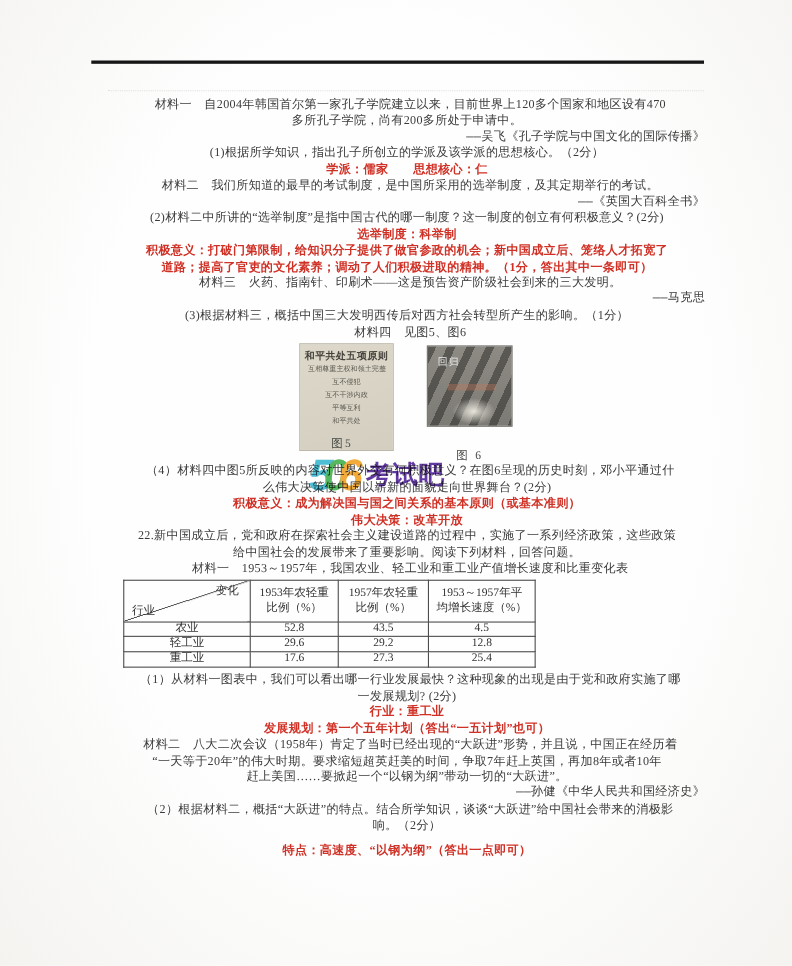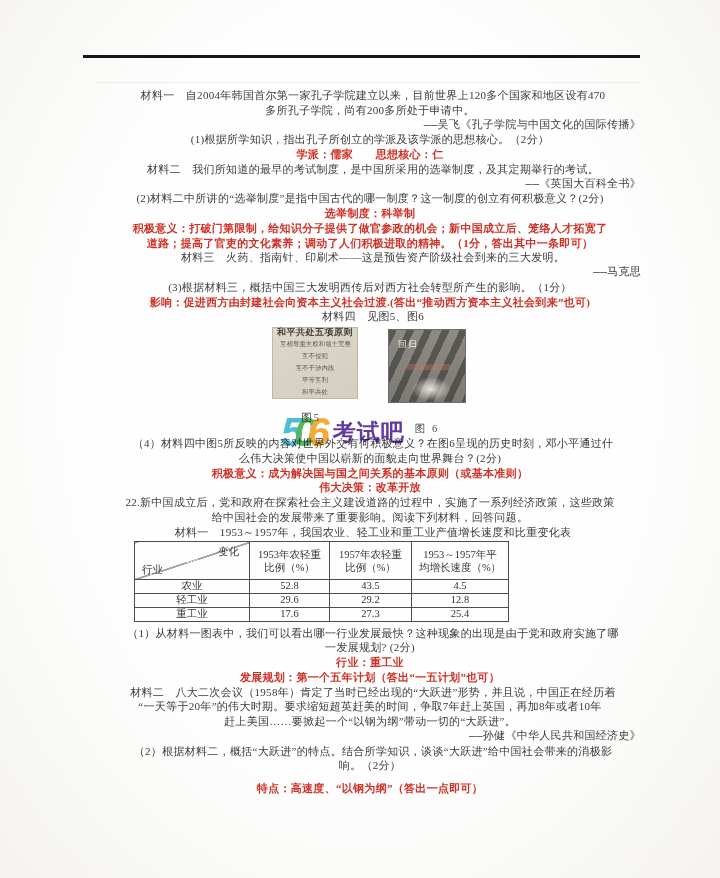--- a/index.html
+++ b/index.html
@@ -17,44 +17,44 @@
     letter-spacing:0.3px;white-space:nowrap;overflow:visible;text-align:center;
   }
   .ln.red{color:#d03126;font-weight:bold;}
   .ln.right{text-align:right;padding-right:2px;font-family:Liberation Mono, monospace;}
   .ln.i1{padding-left:6px;}
   .ln.mt{margin-top:8px;}
 
   
   .figures{position:relative;height:112px;}
   .fig5{
-    position:absolute;left:175px;top:3px;width:86px;height:72px;
+    position:absolute;left:175px;top:3px;width:86px;height:98px;
     background:linear-gradient(160deg,#ddd8ca,#d3cec0);
     border:1px solid #bcb7a8;box-sizing:border-box;
-    display:flex;flex-direction:column;align-items:center;padding-top:5px;justify-content:flex-end;
+    display:flex;flex-direction:column;align-items:center;padding-top:5px;
   }
   .fig5-title{font-size:9px;font-weight:bold;color:#43413a;letter-spacing:0.5px;line-height:11px;}
   .fig5-line{font-size:7px;color:#5d5a50;line-height:12px;transform:scale(0.92);}
   .fig6{
     position:absolute;left:291px;top:5px;width:78px;height:74px;box-sizing:border-box;
     background:
       radial-gradient(ellipse 26px 16px at 55% 82%, rgba(236,234,224,0.95), rgba(236,234,224,0) 75%),
       repeating-linear-gradient(115deg, rgba(38,38,35,0.50) 0 7px, rgba(130,128,120,0.12) 7px 16px),
       linear-gradient(#8e8c85,#7c7a74);
     border:1px solid #6f6d67;
   }
   .fig6-overlay{position:absolute;left:9px;top:8px;font-size:9px;color:rgba(255,255,255,0.85);letter-spacing:1px;}
   .fig6-strip{position:absolute;left:18px;top:34px;width:44px;height:6px;background:rgba(200,120,90,0.35);border-radius:1px;}
   .figcap{position:absolute;font-size:10.5px;color:#474b46;text-align:center;letter-spacing:2px;}
   .cap5{left:171px;top:87px;width:86px;}
   .cap6{left:291px;top:98px;width:78px;}
 
   
   table.stats{
-    border-collapse:collapse;margin:2px 0 4px 37px;table-layout:fixed;
+    border-collapse:collapse;margin:2px 0 4px 15px;table-layout:fixed;
     font-size:10.5px;color:#333;
   }
   table.stats td,table.stats th{
     border:1px solid #4c4c4c;text-align:center;vertical-align:middle;
     padding:0;font-weight:normal;
   }
   .hcell{height:37px;line-height:13px;}
   .diag{
     position:relative;width:114px;
     background-image:linear-gradient(to bottom right, transparent 49.4%, #4c4c4c 49.4%, #4c4c4c 50.6%, transparent 50.6%);
@@ -94,21 +94,20 @@
   <p class="ln red">学派：儒家　　思想核心：仁</p>
   <p class="ln i1">材料二　我们所知道的最早的考试制度，是中国所采用的选举制度，及其定期举行的考试。</p>
   <p class="ln right">——《英国大百科全书》</p>
   <p class="ln">(2)材料二中所讲的“选举制度”是指中国古代的哪一制度？这一制度的创立有何积极意义？(2分)</p>
   <p class="ln red">选举制度：科举制</p>
   <p class="ln red">积极意义：打破门第限制，给知识分子提供了做官参政的机会；新中国成立后、笼络人才拓宽了</p>
   <p class="ln red">道路；提高了官吏的文化素养；调动了人们积极进取的精神。（1分，答出其中一条即可）</p>
   <p class="ln i1">材料三　火药、指南针、印刷术——这是预告资产阶级社会到来的三大发明。</p>
   <p class="ln right">——马克思</p>
   <p class="ln">(3)根据材料三，概括中国三大发明西传后对西方社会转型所产生的影响。（1分）</p>
-  <p class="ln red">影响：促进西方由封建社会向资本主义社会过渡.(答出“推动西方资本主义社会到来”也可)</p>
   <p class="ln i1">材料四　见图5、图6</p>
 
   <div class="figures">
     <div class="fig5">
       <span class="fig5-title">和平共处五项原则</span>
       <span class="fig5-line">互相尊重主权和领土完整</span>
       <span class="fig5-line">互不侵犯</span>
       <span class="fig5-line">互不干涉内政</span>
       <span class="fig5-line">平等互利</span>
       <span class="fig5-line">和平共处</span>

